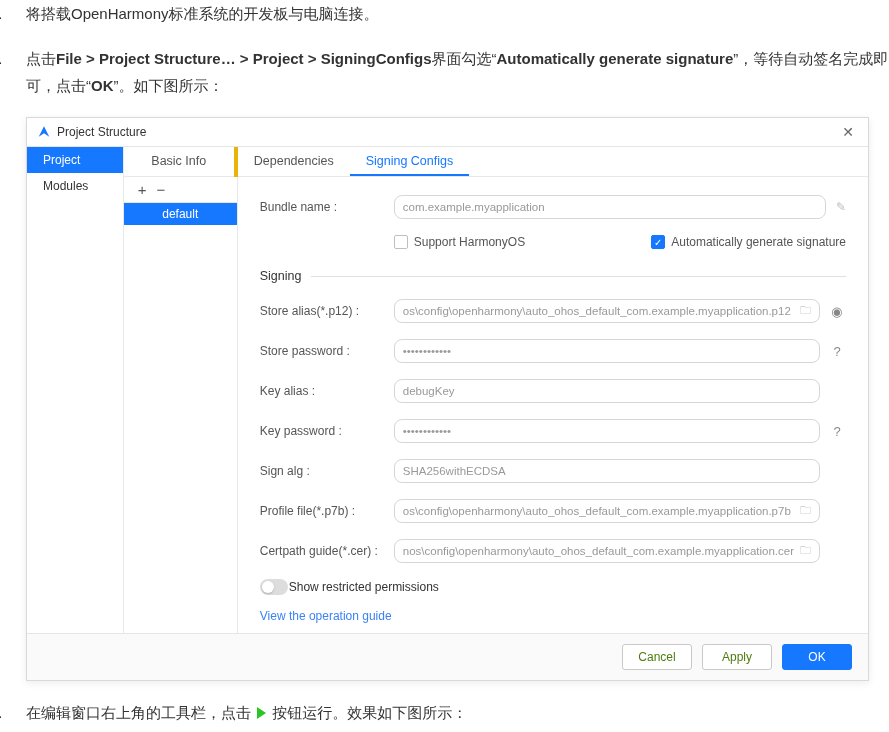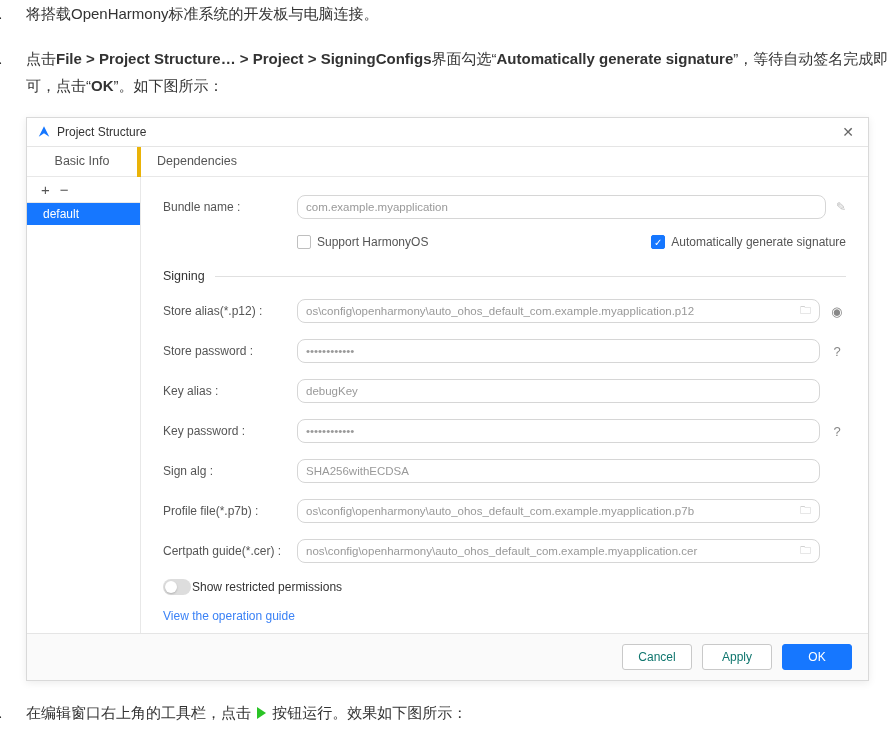--- a/index.html
+++ b/index.html
@@ -103,21 +103,22 @@
       display: flex;
       gap: 10px;
       padding: 4px 14px;
       font-size: 15px;
       color: #555;
       border-bottom: 1px solid #e8e8e8;
     }
     .profile-item {
       background: #1677ff;
       color: #fff;
-      padding: 4px 16px;
+      padding: 4px 8px;
+      text-align: center;
       font-size: 12px;
     }
     .right-pane {
       flex: 1;
       padding: 0 0 0 0;
     }
     .form-area {
       padding: 18px 22px 10px 22px;
     }
     .form-row {
@@ -242,21 +243,21 @@
       gap: 10px;
       background: #fafafa;
     }
     .btn {
       min-width: 70px;
       height: 26px;
       border: 1px solid #c9c9c9;
       border-radius: 3px;
       background: #fff;
       font-size: 12px;
-      color: #0f766e;
+      color: #4d7c0f;
       display: flex;
       align-items: center;
       justify-content: center;
       padding: 0 14px;
     }
     .btn.primary {
       background: #1677ff;
       border-color: #1677ff;
       color: #fff;
     }
@@ -302,32 +303,37 @@
       <svg class="titlebar-icon" viewBox="0 0 24 24">
           <path fill="#1677ff" d="M12 2 L3 20 L12 14 L21 20 Z"></path>
         </svg>
       <span class="titlebar-title">Project Structure</span>
     </div>
     <span class="close-x">✕</span>
   </div>
 
   <div class="dialog-body">
 
+    <div class="left-nav">
+      <div class="left-nav-item selected">Project</div>
+      <div class="left-nav-item">Modules</div>
+    </div>
 
     <div style="flex:1;display:flex;flex-direction:column;">
       <div class="basic-info-tab-area">
 
         <div style="width:114px;border-right:4px solid #eab308;">
           <div class="tabs-shell" style="justify-content:center;border-bottom:1px solid #e8e8e8;">
             <div class="tab" style="padding:6px 10px;">Basic Info</div>
           </div>
         </div>
         <div style="flex:1;">
           <div class="tabs-shell" style="border-bottom:1px solid #e8e8e8;">
             <div class="tab">Dependencies</div>
+            <div class="tab active">Signing Configs</div>
           </div>
         </div>
       </div>
 
       <div style="flex:1;display:flex;">
 
         <div class="mid-col">
           <div class="plusminus">
             <span>+</span>
             <span>−</span>

